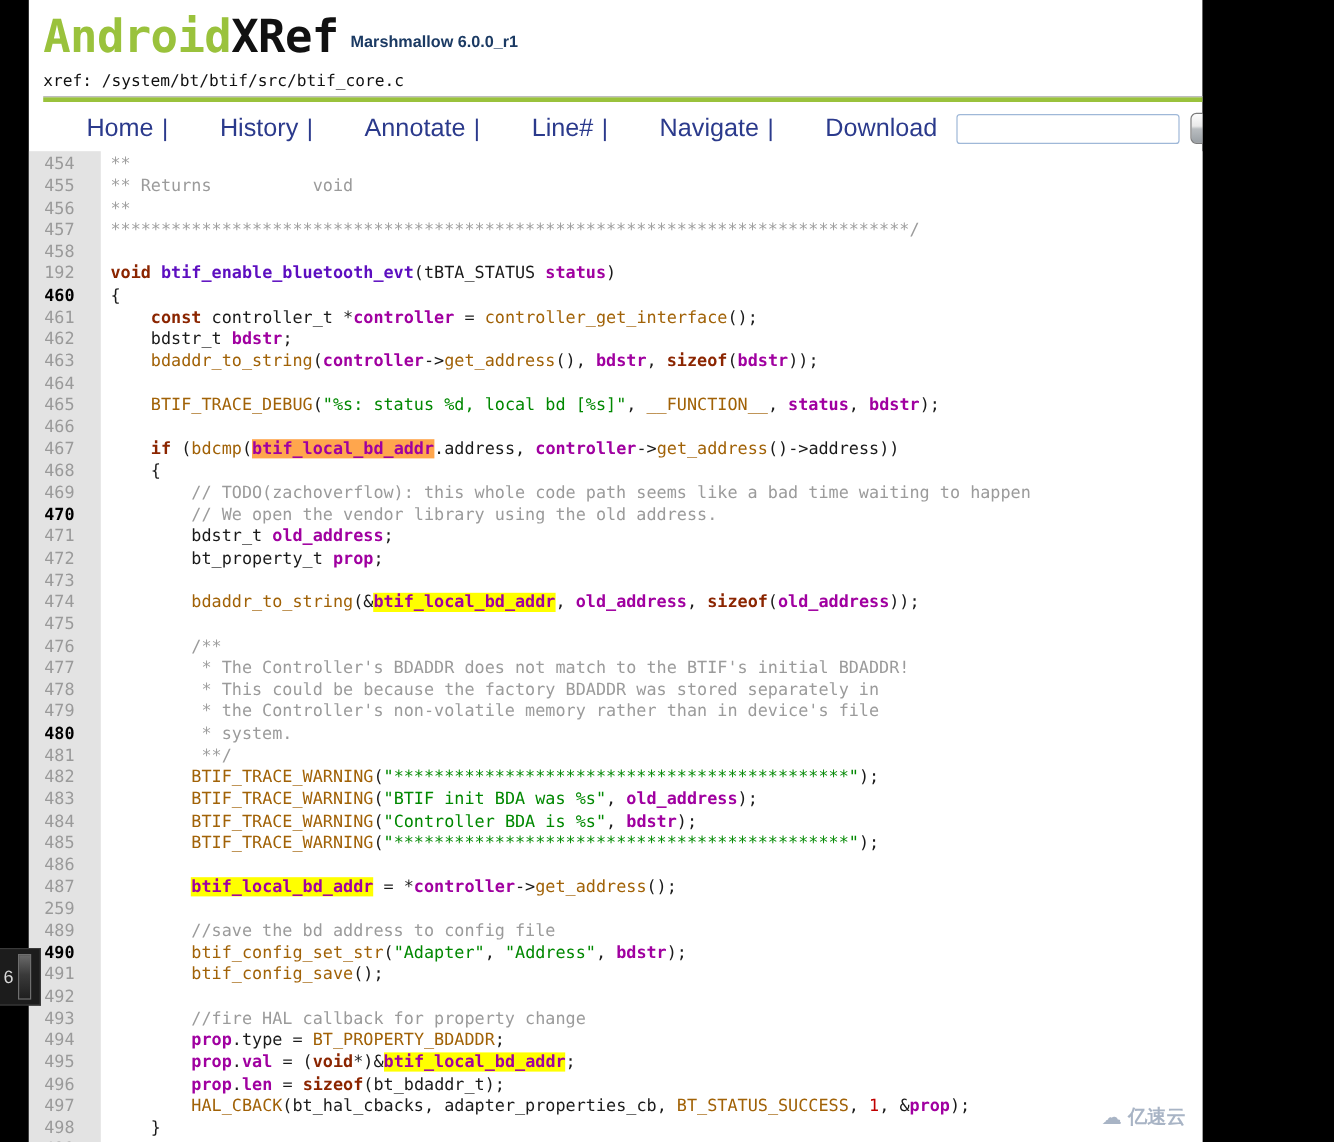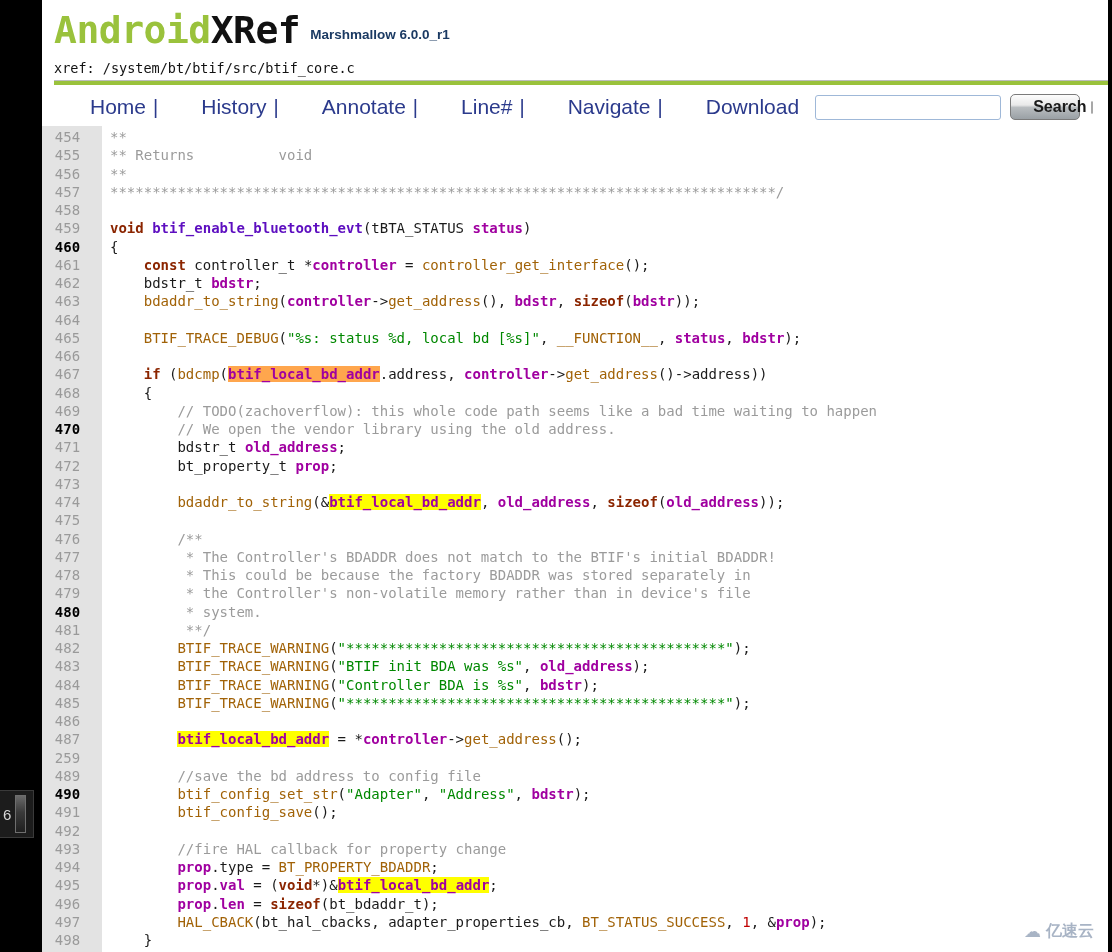--- a/index.html
+++ b/index.html
@@ -13,22 +13,22 @@
   }
   #page {
     position: relative;
     width: 1112px; height: 952px;
     background: #000;
     overflow: hidden;
   }
   
   .panel {
     position: absolute;
-    left: 42px; top: 0;
-    width: 1066px; height: 952px;
+    left: 24px; top: 0;
+    width: 978px; height: 952px;
     background: #ffffff;
     overflow: hidden;
   }
   
   .masthead {
     position: relative;
     height: 60px;
     padding: 8px 0 0 12px;
   }
   .logo {
@@ -262,21 +262,21 @@
       <span class="onlyin"><span>only in</span> <b>btif_core.c</b></span>
     </div>
 
     <div class="codewrap">
       <div class="gutter" id="gutter">
           <span class="ln">454</span>
           <span class="ln">455</span>
           <span class="ln">456</span>
           <span class="ln">457</span>
           <span class="ln">458</span>
-          <span class="ln">459</span>
+          <span class="ln">192</span>
           <span class="ln anchor">460</span>
           <span class="ln">461</span>
           <span class="ln">462</span>
           <span class="ln">463</span>
           <span class="ln">464</span>
           <span class="ln">465</span>
           <span class="ln">466</span>
           <span class="ln">467</span>
           <span class="ln">468</span>
           <span class="ln">469</span>

